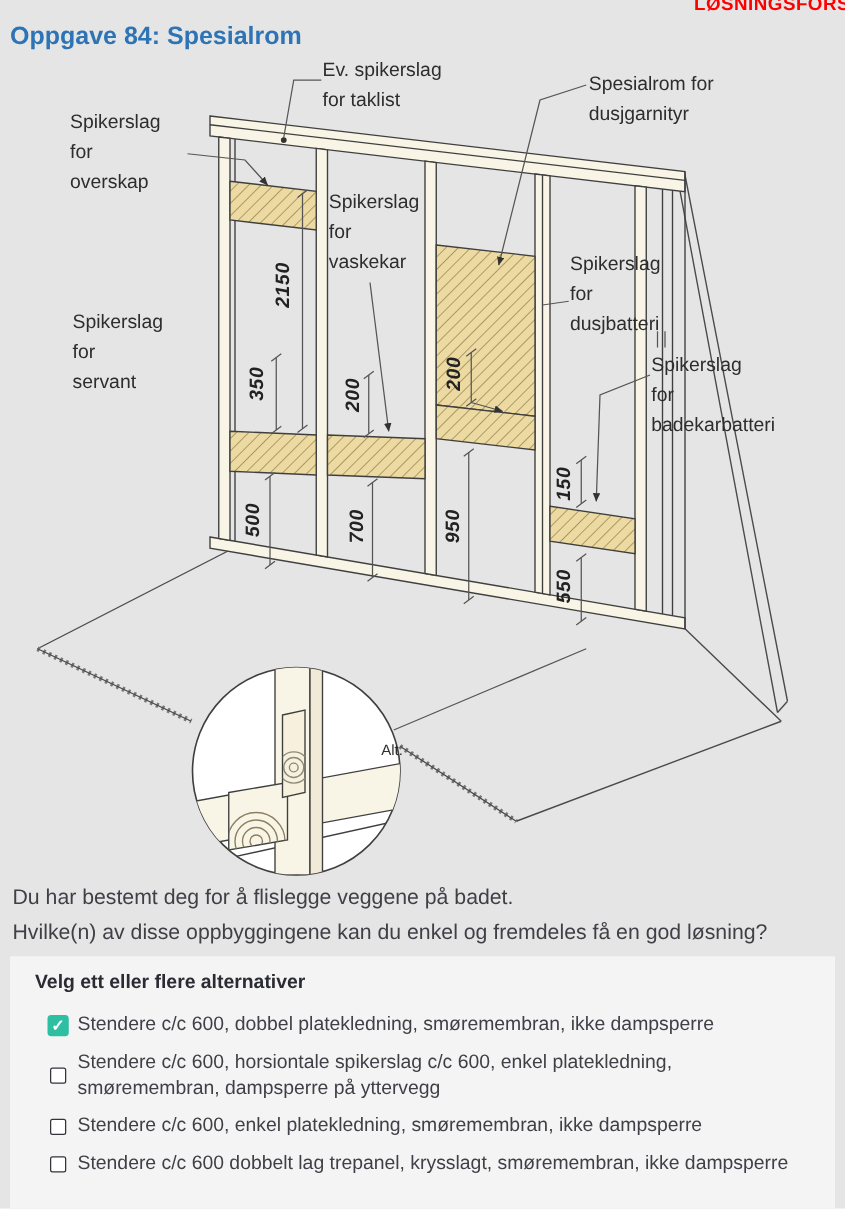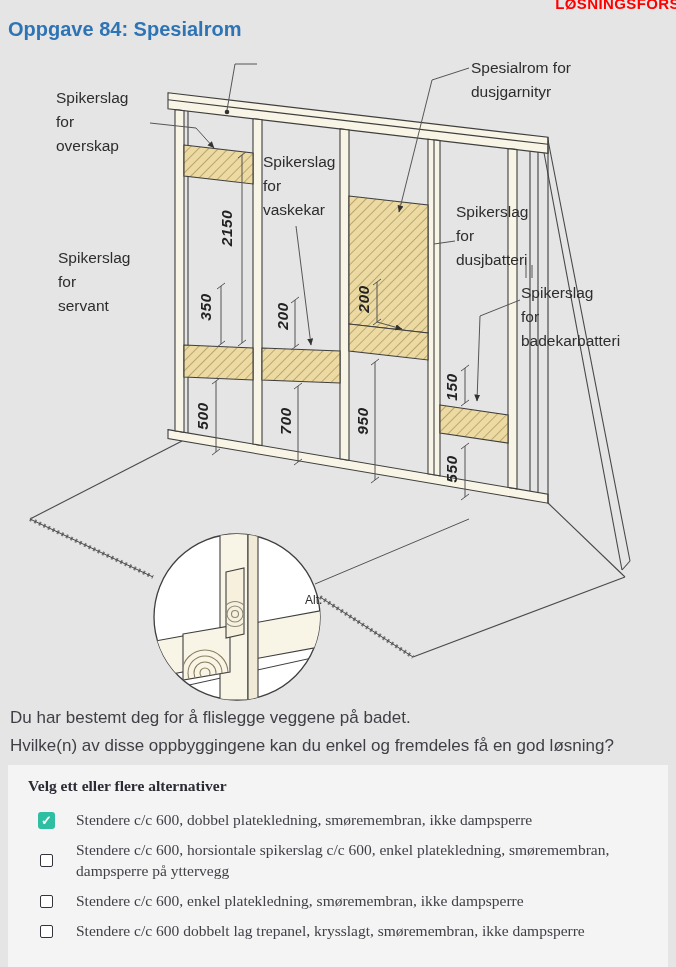--- a/index.html
+++ b/index.html
@@ -12,23 +12,23 @@
   .diagram{position:absolute;left:0;top:0;width:676px;height:710px;}
   .diagram svg{position:absolute;left:0;top:0;}
   .lbl{position:absolute;font-size:15.5px;line-height:24px;color:#2d2d2d;
        white-space:pre-line;}
   .lbl.alt{font-size:12px;}
   .dim{position:absolute;transform:translate(-50%,-50%) rotate(-90deg);
        font-style:italic;font-weight:700;font-size:15.5px;color:#222;letter-spacing:.5px;
        white-space:nowrap;}
   .q{position:absolute;left:10px;margin:0;font-size:17px;color:#3f3f46;}
   .options{position:absolute;left:8px;top:765px;width:660px;height:202px;
-           background:#F4F4F5;box-sizing:border-box;padding:12px 20px 0 20px;font-family:Liberation Serif, serif;}
+           background:#F4F4F5;box-sizing:border-box;padding:12px 20px 0 20px;}
   .opt-heading{font-size:15.5px;font-weight:700;color:#2b2b33;margin-bottom:15px;}
-  .opt{display:flex;align-items:center;gap:21px;margin-bottom:9px;cursor:pointer;padding-left:10px;}
+  .opt{display:flex;align-items:center;gap:7px;margin-bottom:9px;cursor:pointer;padding-left:10px;}
   .opt-text{font-size:15.5px;color:#3f3f46;line-height:1.35;max-width:600px;}
   .cb{flex:0 0 auto;position:relative;display:inline-block;}
   .cb[data-checked="true"]{width:17px;height:17px;background:#2EBEA1;border-radius:3px;}
   .cb[data-checked="true"]::after{content:"✓";position:absolute;left:0;top:0;width:17px;
       height:17px;color:#fff;font-size:13px;font-weight:700;line-height:17px;text-align:center;}
   .cb[data-checked="false"]{width:11px;height:11px;background:#fff;
       border:1.7px solid #33333b;border-radius:2px;margin:2px;}
 </style>
 </head>
 <body>
@@ -136,20 +136,22 @@
               <circle cx="235" cy="614" r="8"></circle>
             <circle cx="235" cy="614" r="12.5"></circle>
           </g>
         </g>
       </g>
     </svg>
 
     <div class="lbl" style="left:56px;top:86px">Spikerslag
 for
 overskap</div>
+    <div class="lbl" style="left:258px;top:45px">Ev. spikerslag
+for taklist</div>
     <div class="lbl" style="left:471px;top:56px">Spesialrom for
 dusjgarnityr</div>
     <div class="lbl" style="left:263px;top:150px">Spikerslag
 for
 vaskekar</div>
     <div class="lbl" style="left:456px;top:200px">Spikerslag
 for
 dusjbatteri</div>
     <div class="lbl" style="left:521px;top:281px">Spikerslag
 for

